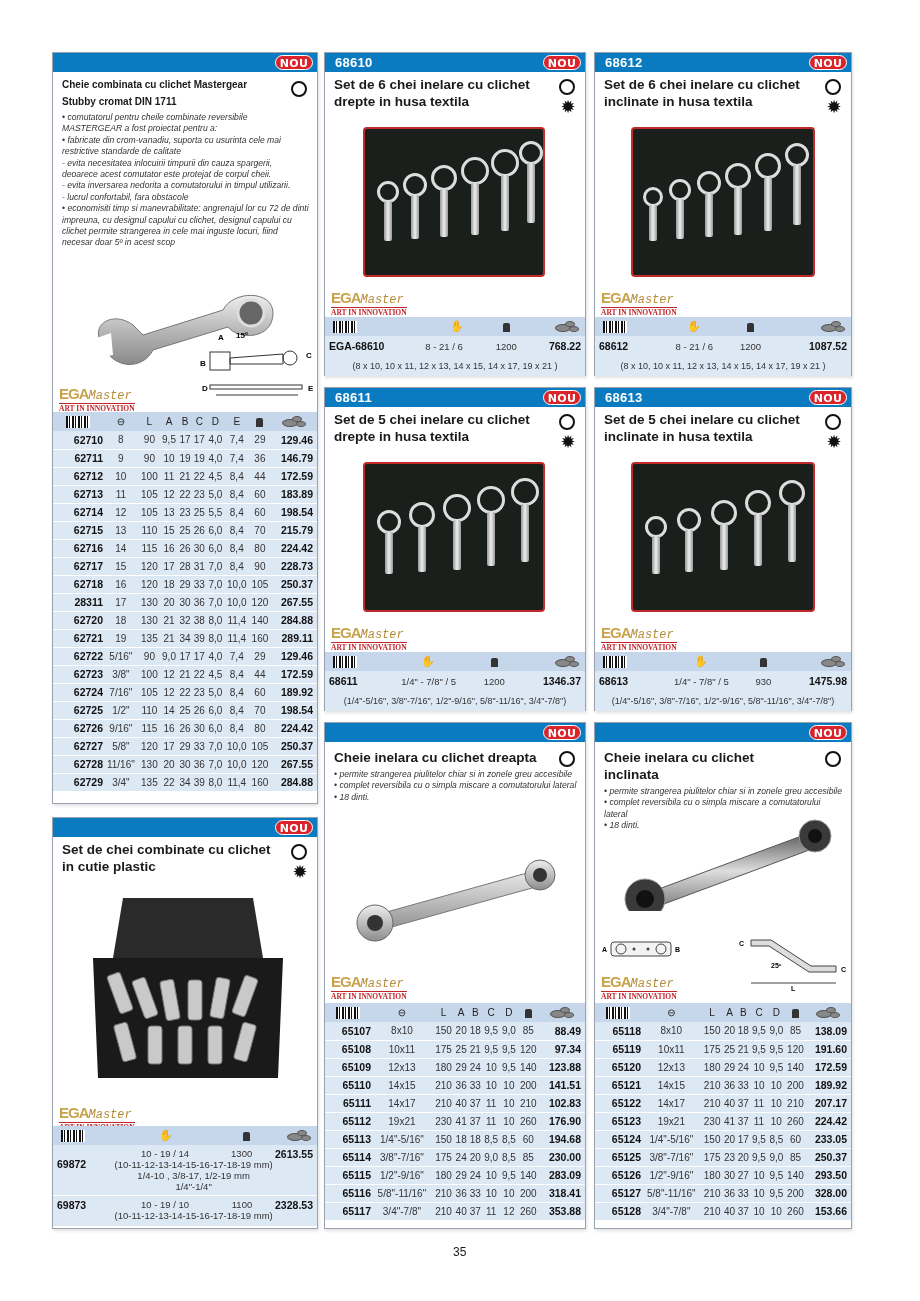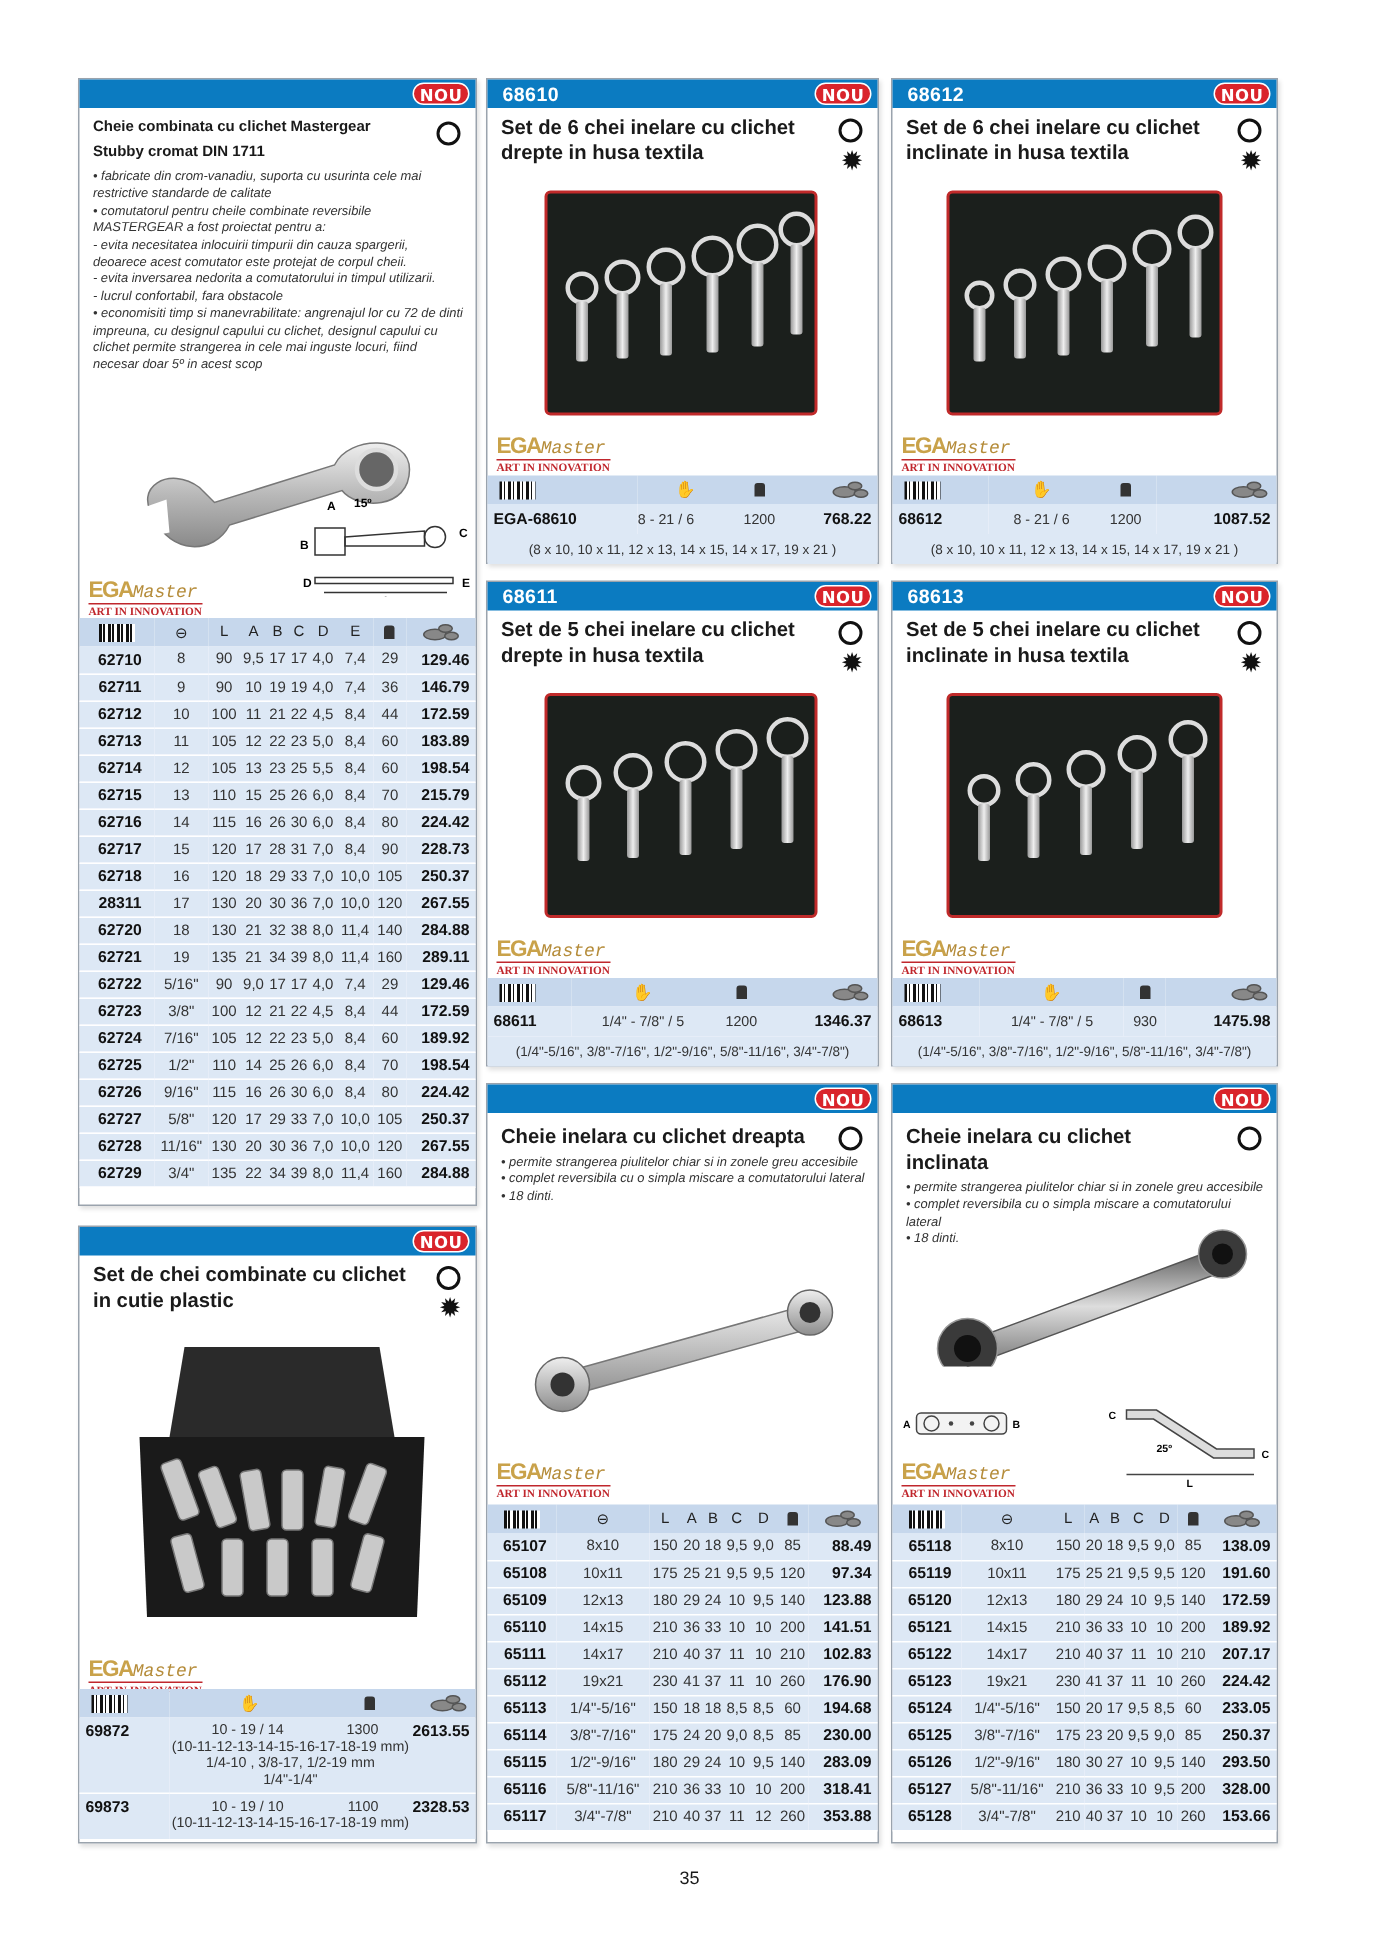--- a/index.html
+++ b/index.html
@@ -13,21 +13,21 @@
 .sym .circ{width:16px;height:16px;border:2px solid #111;border-radius:50%;margin-bottom:4px}
 .sym .gear{font-size:18px;line-height:16px;color:#111;text-align:center}
 .desc{font-size:8.6px;font-style:italic;line-height:11.4px;padding:2px 8px 0 9px;color:#333}
 .logo{position:absolute;left:6px}
 .logo .ega{font-family:"Liberation Sans",sans-serif;font-size:15px;font-weight:bold;color:#c9a24a;letter-spacing:-1px;line-height:14px}
 .logo .ega i{font-family:Liberation Mono, monospace;font-size:12px;font-weight:normal;color:#b58c3a;letter-spacing:0}
 .logo .tag{font-family:"Liberation Serif",serif;font-size:7.5px;color:#c0272d;font-weight:bold;border-top:1px solid #c0272d;line-height:9px}
 table{border-collapse:collapse;width:100%}
 .hdr td{background:#c6d7ec;height:19px;font-size:10px;color:#222;text-align:center}
 .rows td{height:18px;font-size:10px;text-align:center;color:#333;border-bottom:1.5px solid #fff;background:#dde8f5}
-.rows td.code{font-weight:bold;text-align:center;padding-left:4px;font-size:10.5px;color:#111}
+.rows td.code{font-weight:bold;text-align:right;padding-left:4px;font-size:10.5px;color:#111}
 .rows td.price{font-weight:bold;text-align:right;padding-right:4px;font-size:10.5px;color:#111}
 .barcode{display:inline-block;width:24px;height:12px;background:repeating-linear-gradient(90deg,#111 0 2px,#fff 2px 3px,#111 3px 4px,#fff 4px 6px);vertical-align:middle}
 .hand{font-size:11px;color:#555}
 .weight{display:inline-block;width:7px;height:9px;background:#333;border-radius:2px 2px 0 0;vertical-align:middle}
 .coins{display:inline-block;position:relative;width:24px;height:11px;vertical-align:middle}
 .coins span{position:absolute;border-radius:50%;background:#888;border:1px solid #555}
 .pouch{position:absolute;background:#1b1f1c;border-radius:4px;border:2px solid #c02a2a}
 .pouch .w{position:absolute;background:linear-gradient(90deg,#999,#eee,#999);border-radius:2px}
 .pouch .r{position:absolute;border:3px solid #ddd;border-radius:50%;background:#1b1f1c}
 .spec td{font-size:9.5px;background:#dde8f5;color:#333;text-align:center}
@@ -41,22 +41,22 @@
 
 <div class="card" style="left:52px;top:52px;width:266px;height:752px">
   <div class="bar">
       <span class="nou">NOU</span>
     </div>
   <div class="sym" style="top:28px">
       <div class="circ"></div>
     </div>
   <div class="title big">Cheie combinata cu clichet Mastergear Stubby cromat DIN 1711</div>
   <div class="desc">
+    <div>• comutatorul pentru cheile combinate reversibile MASTERGEAR a fost proiectat pentru a:</div>
     <div>• fabricate din crom-vanadiu, suporta cu usurinta cele mai restrictive standarde de calitate</div>
-    <div>• comutatorul pentru cheile combinate reversibile MASTERGEAR a fost proiectat pentru a:</div>
     <div>- evita necesitatea inlocuirii timpurii din cauza spargerii, deoarece acest comutator este protejat de corpul cheii.</div>
     <div>- evita inversarea nedorita a comutatorului in timpul utilizarii.</div>
     <div>- lucrul confortabil, fara obstacole</div>
     <div>• economisiti timp si manevrabilitate: angrenajul lor cu 72 de dinti impreuna, cu designul capului cu clichet, designul capului cu clichet permite strangerea in cele mai inguste locuri, fiind necesar doar 5º in acest scop</div>
   </div>
   <svg style="position:absolute;left:30px;top:232px" width="200" height="90">
     <defs>
         <linearGradient id="st" x1="0" x2="0" y1="0" y2="1">
           <stop offset="0" stop-color="#eee"></stop>
           <stop offset=".5" stop-color="#b8b8b8"></stop>
@@ -557,21 +557,21 @@
   </div>
   <table style="position:absolute;top:308px;left:0">
     <tbody>
         <tr class="hdr">
           <td style="text-align:left;padding-left:8px;width:60px"><span class="barcode"></span></td>
           <td><span class="hand">✋</span></td>
           <td><span class="weight"></span></td>
           <td style="text-align:right;padding-right:6px"><span class="coins"><span style="left:0;top:3px;width:16px;height:8px"></span><span style="left:10px;top:0;width:10px;height:6px"></span><span style="left:14px;top:5px;width:10px;height:6px"></span></span></td>
         </tr>
     <tr class="spec">
-          <td class="code" style="vertical-align:top;padding-top:3px">69872</td>
+          <td class="code" style="vertical-align:top;padding-top:13px">69872</td>
       <td colspan="2" style="padding:3px 0;line-height:11px">
         <div style="display:flex;justify-content:space-between;padding:0 22px 0 28px">
               <span>10 - 19 / 14</span>
               <span>1300</span>
             </div>
         <div>(10-11-12-13-14-15-16-17-18-19 mm)</div>
         <div>1/4-10 , 3/8-17, 1/2-19 mm</div>
         <div>1/4"-1/4"</div>
       </td>
       <td class="price" style="vertical-align:top;padding-top:3px">2613.55</td>

